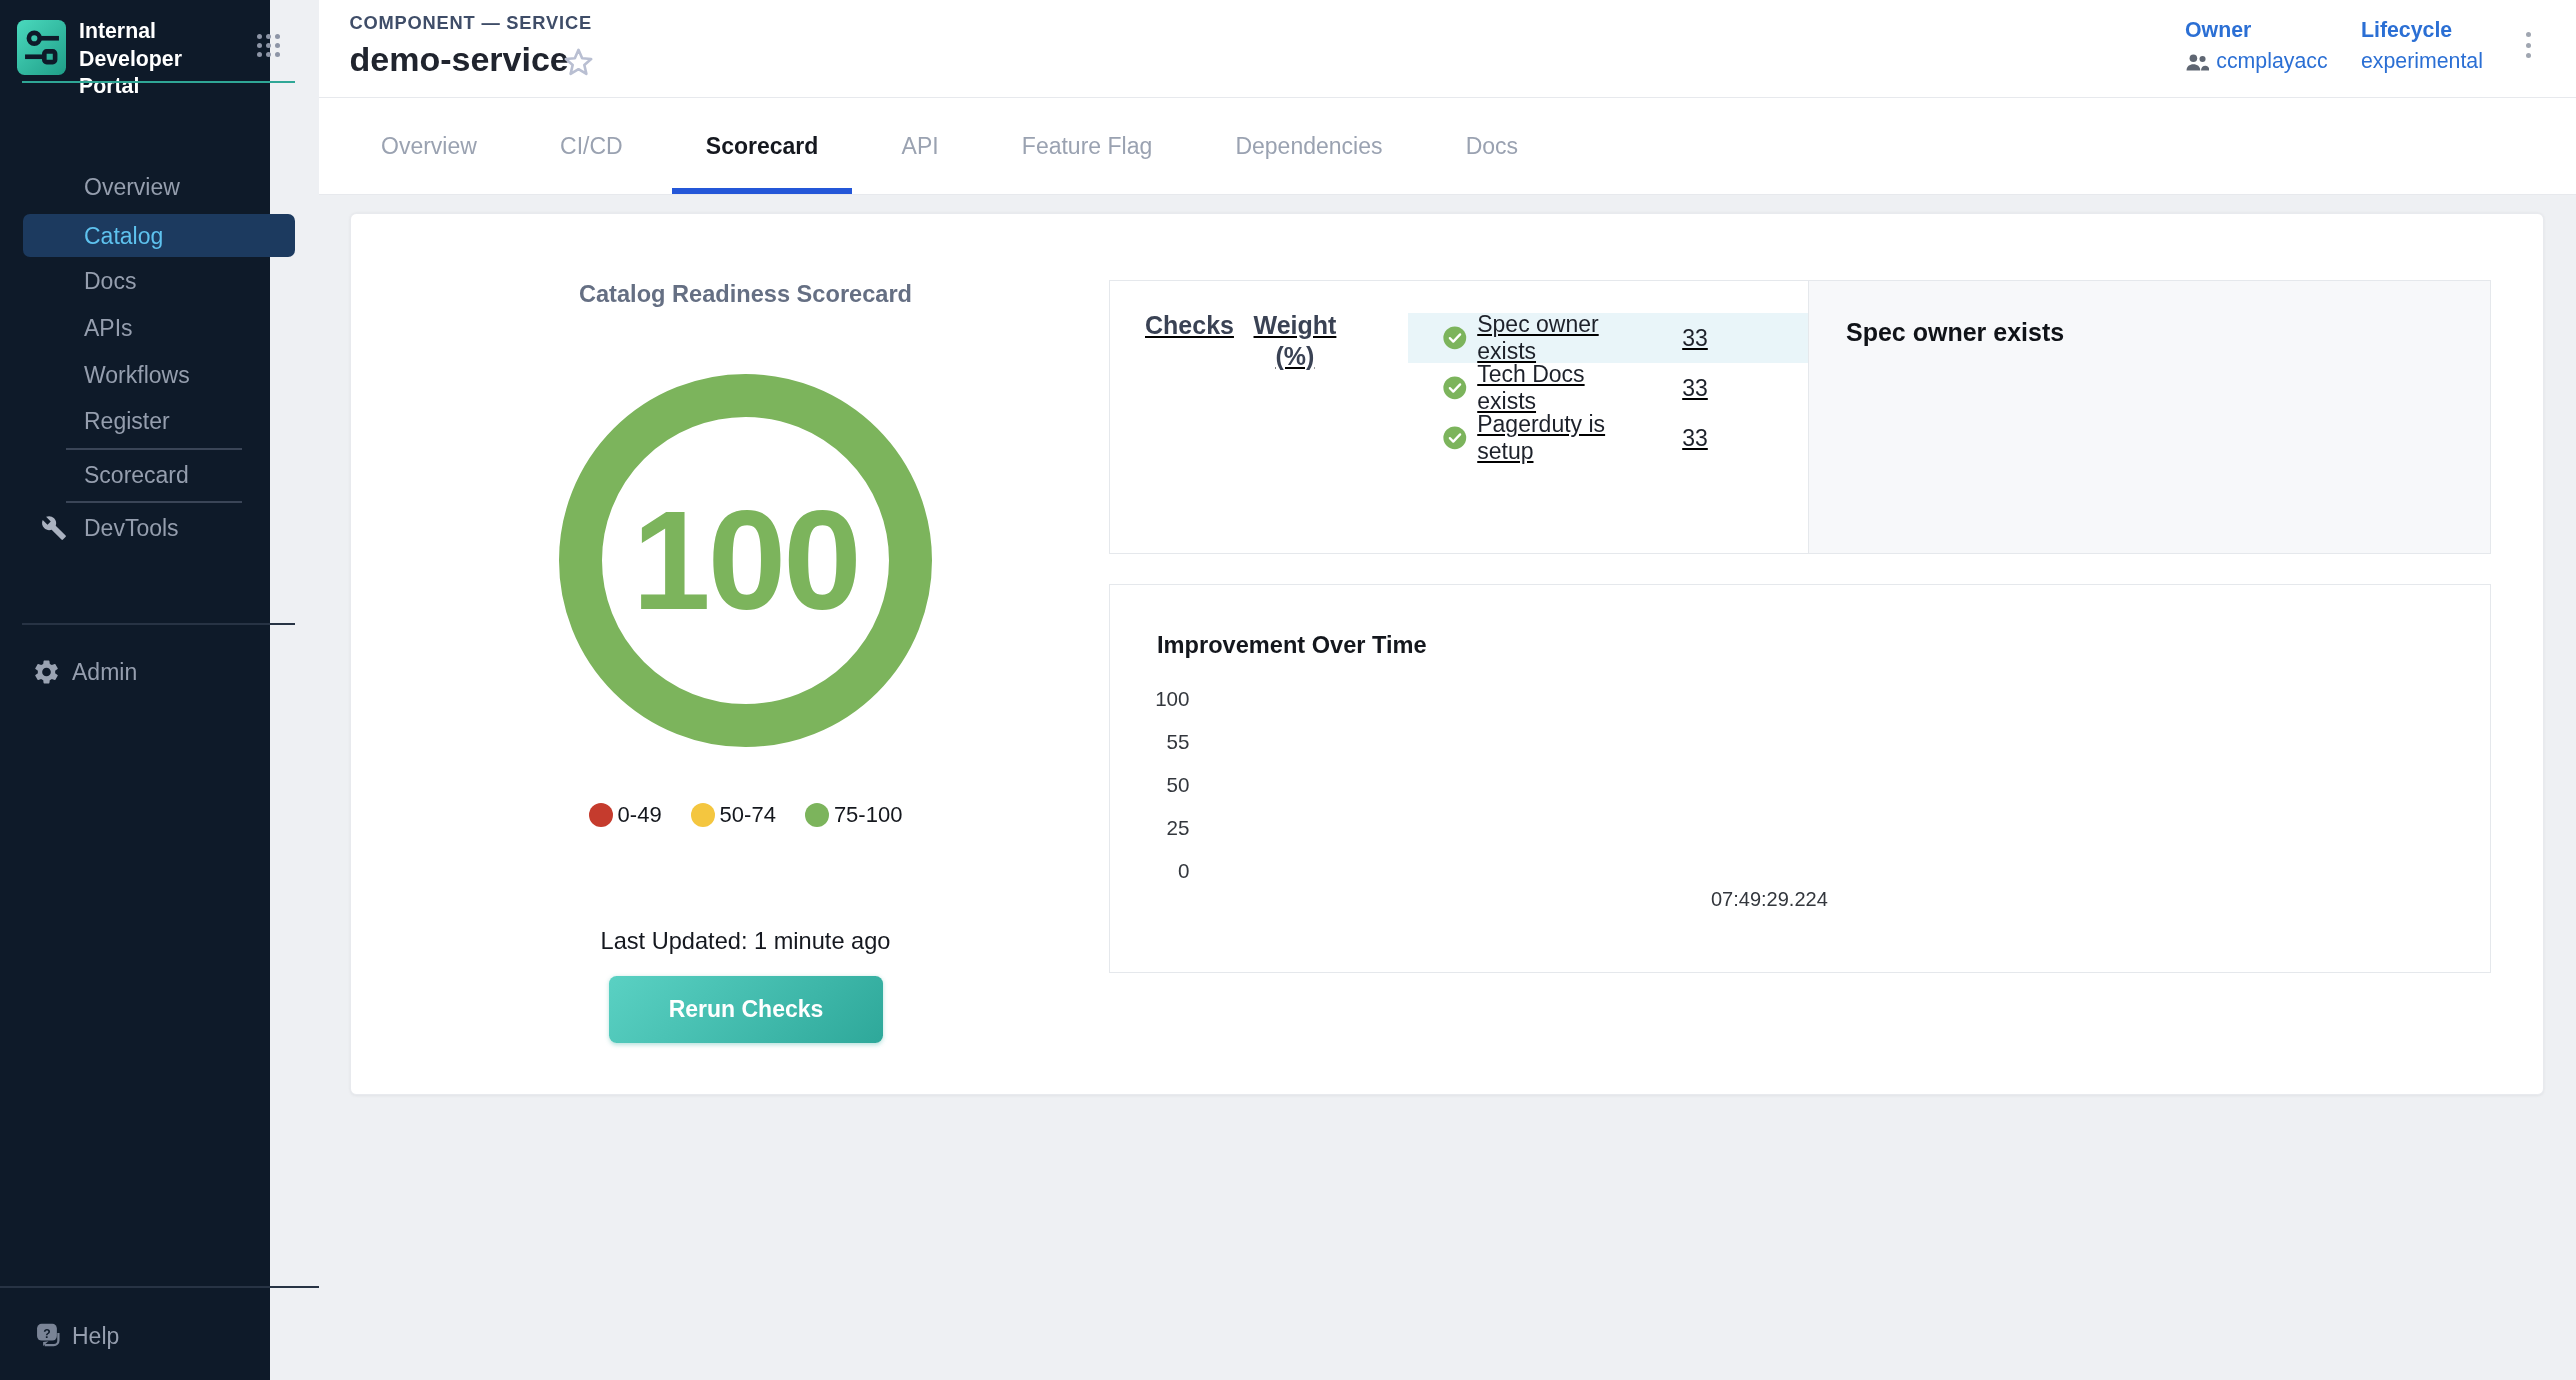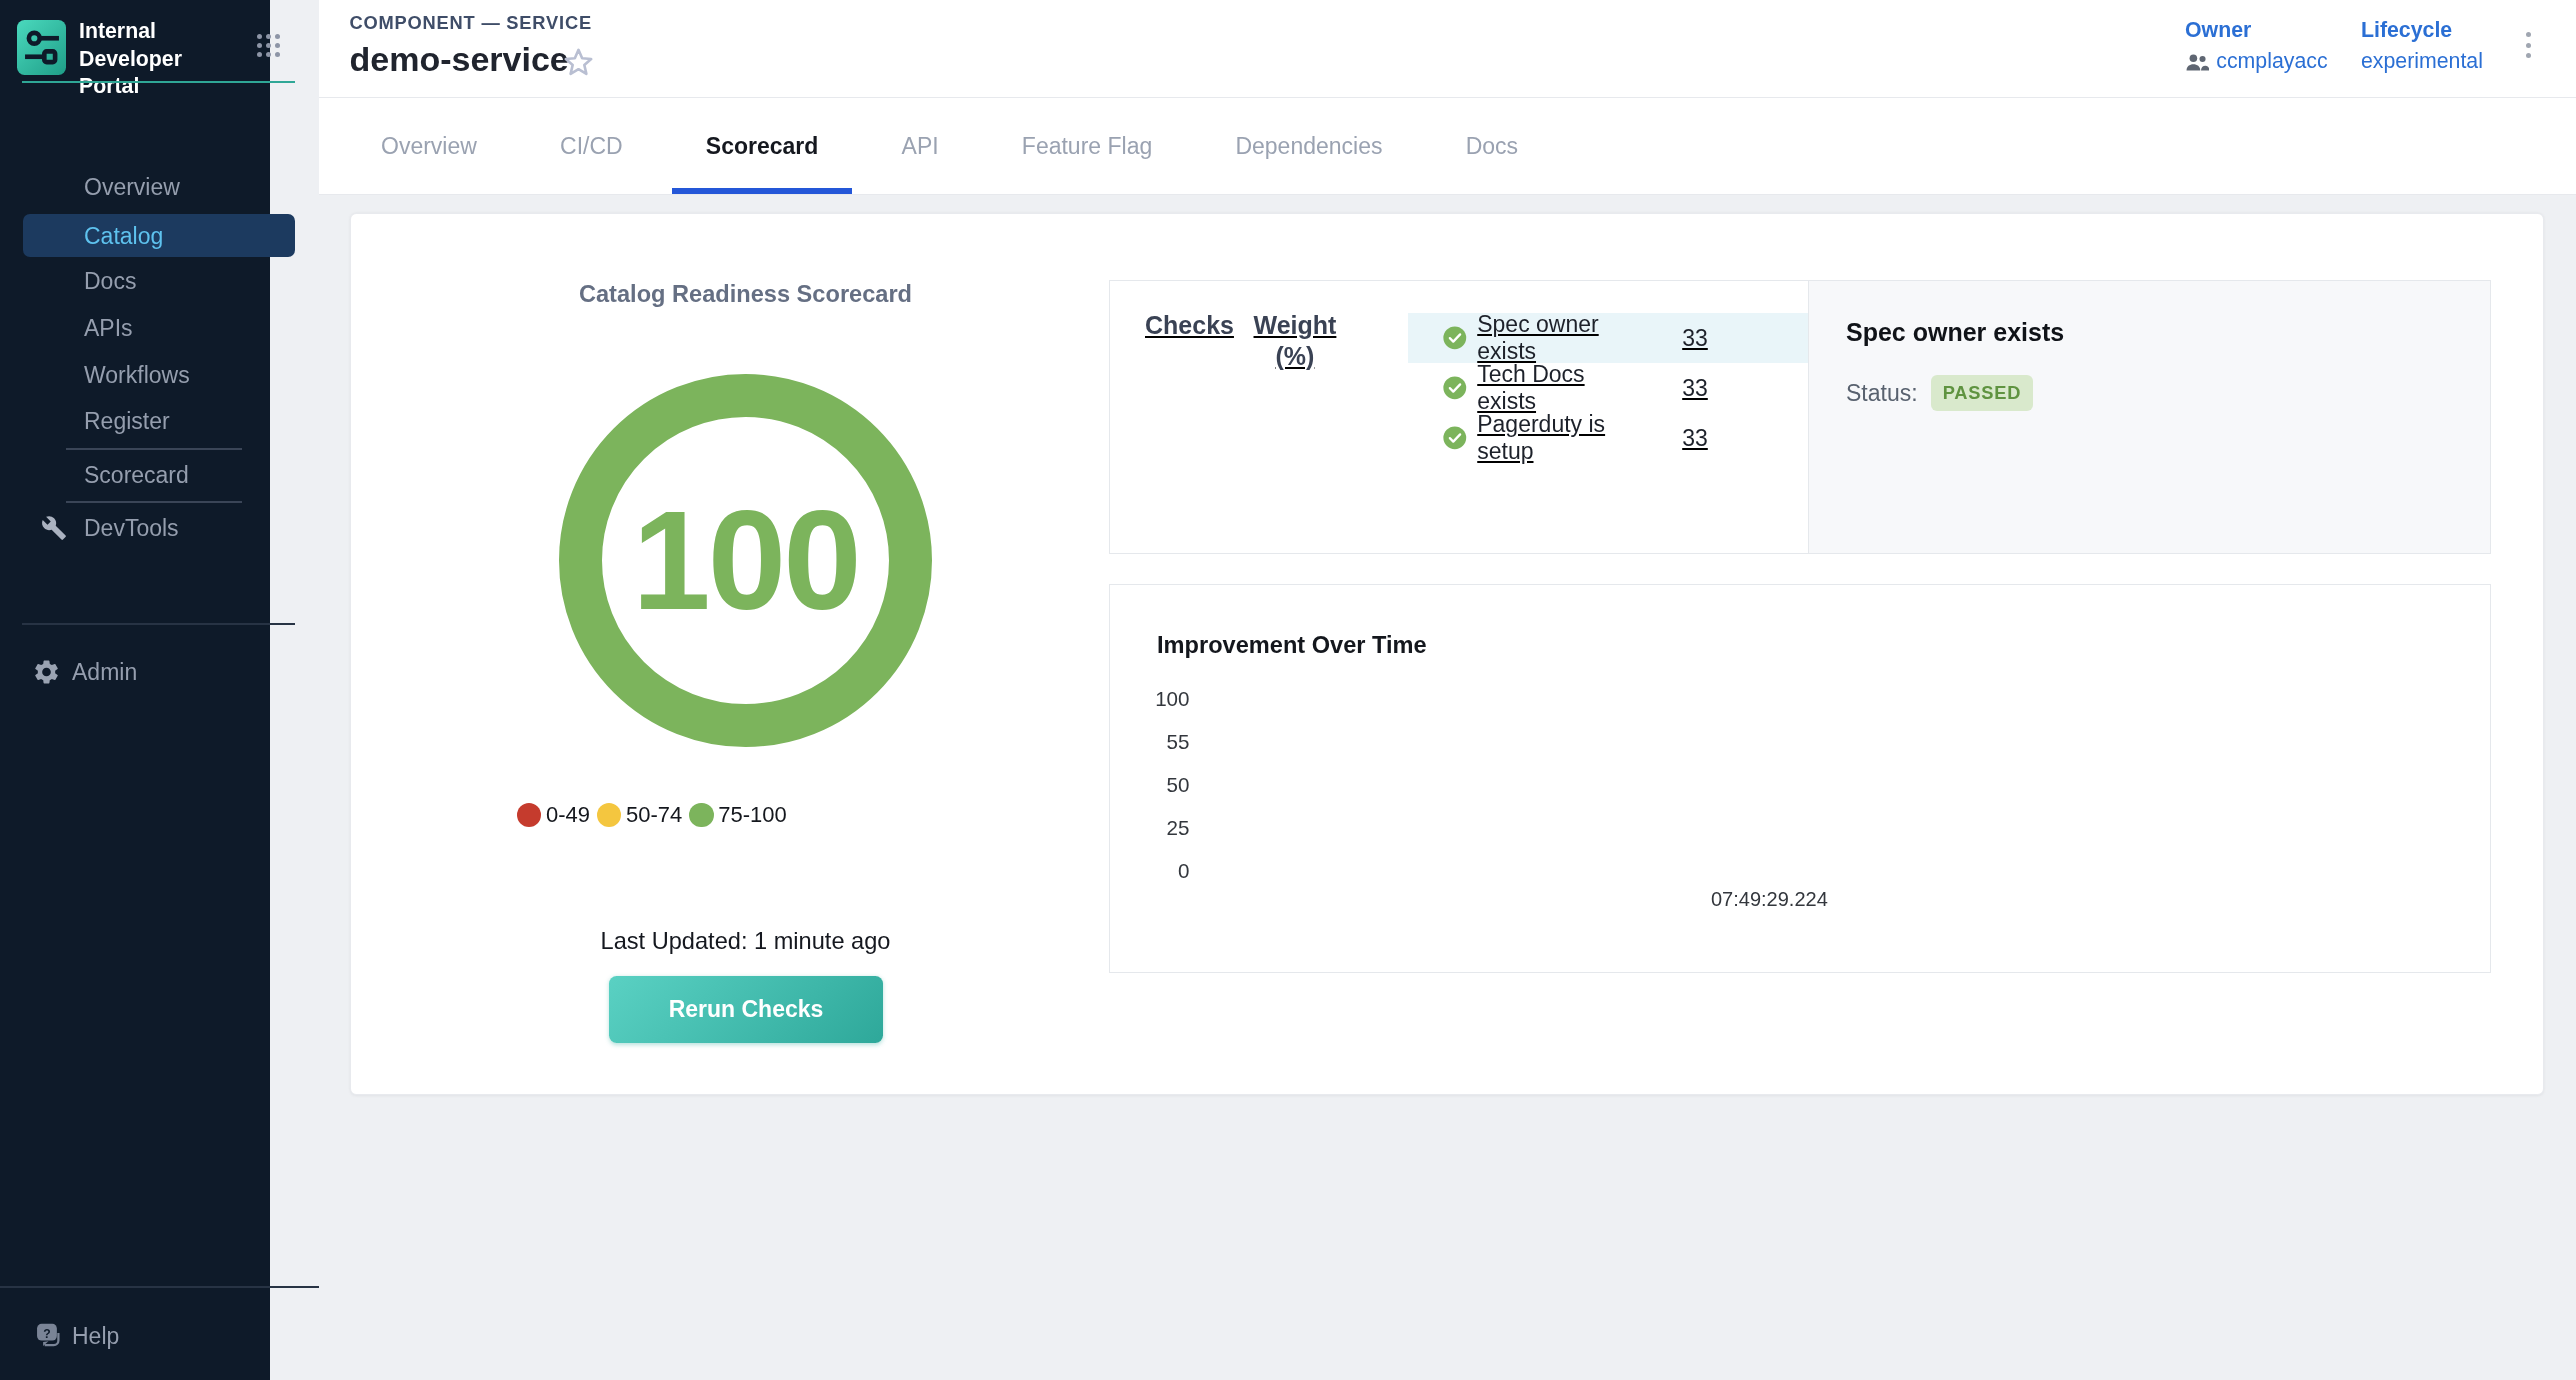--- a/index.html
+++ b/index.html
@@ -41,21 +41,21 @@
   .tab{position:relative;display:flex;align-items:center;padding:0 34px;font-size:23px;color:#9aa2b1;cursor:pointer;white-space:nowrap;}
   .tab.active{color:#15181f;font-weight:700;}
   .tab.active::after{content:'';position:absolute;left:0;right:0;bottom:0;height:6.1px;background:#2457d8;}
 
   
   .card{position:absolute;left:350px;top:213px;width:2194px;height:882px;background:#fff;border:0.8px solid #e8eaee;border-radius:6.1px;box-shadow:0 0.8px 3px rgba(16,24,40,.06);}
 
   .sc-title{position:absolute;left:166px;top:67px;width:457px;text-align:center;font-size:23.6px;font-weight:600;color:#656f83;}
   .gauge{position:absolute;left:208px;top:160px;width:373px;height:373px;border:43px solid #7cb45c;border-radius:50%;display:flex;align-items:center;justify-content:center;}
   .gauge .score{font-size:141px;font-weight:700;color:#7cb45c;letter-spacing:-3px;}
-  .legend{position:absolute;left:166px;top:588px;width:457px;display:flex;gap:7px;}
+  .legend{position:absolute;left:166px;top:588px;width:457px;display:flex;justify-content:center;gap:29px;}
   .legend-item{display:flex;align-items:center;gap:4.6px;font-size:22px;color:#14171d;}
   .legend-dot{width:24.4px;height:24.4px;border-radius:50%;}
   .last-updated{position:absolute;left:166px;top:714px;width:457px;text-align:center;font-size:23.6px;color:#15181f;}
   .rerun-btn{position:absolute;left:258px;top:762px;width:274px;height:67px;border:none;border-radius:7.6px;background:linear-gradient(135deg,#5ad1c3 0%,#2ea89a 100%);color:#fff;font-size:23px;font-weight:600;font-family:"Liberation Sans",sans-serif;cursor:pointer;box-shadow:0 1.5px 4.6px rgba(46,168,154,.35);}
 
   
   .checks-box{position:absolute;left:758px;top:66px;width:1382px;height:274px;border:0.8px solid #e5e8ec;display:flex;background:#fff;}
   .checks-left{width:698px;display:flex;flex-direction:row;text-decoration:underline;}
   .checks-head{display:flex;justify-content:space-between;padding:29px 52px 0 35px;font-size:25px;font-weight:700;color:#3a4254;line-height:30.5px;}
   .checks-head .wcol{width:122px;text-align:center;}
@@ -283,24 +283,20 @@
                 <circle cx="15.5" cy="15.5" r="15" fill="#7cb45c"></circle>
                 <path d="M9 16l4.5 4.5L22.5 11" fill="none" stroke="#fff" stroke-width="3" stroke-linecap="round" stroke-linejoin="round"></path>
               </svg>
               <span class="nm">Pagerduty is setup</span>
               <span class="wt">33</span>
             </div>
           </div>
       </div>
       <div class="spec-panel">
         <div class="spec-title">Spec owner exists</div>
-        <div class="status-row">
-          <span class="status-label">Status:</span>
-          <span class="status-badge">PASSED</span>
-        </div>
       </div>
     </div>
 
     <div class="chart-box">
       <div class="chart-title">Improvement Over Time</div>
       <div class="yticks">
 
       <div>100</div>
           <div>55</div>
           <div>50</div>

